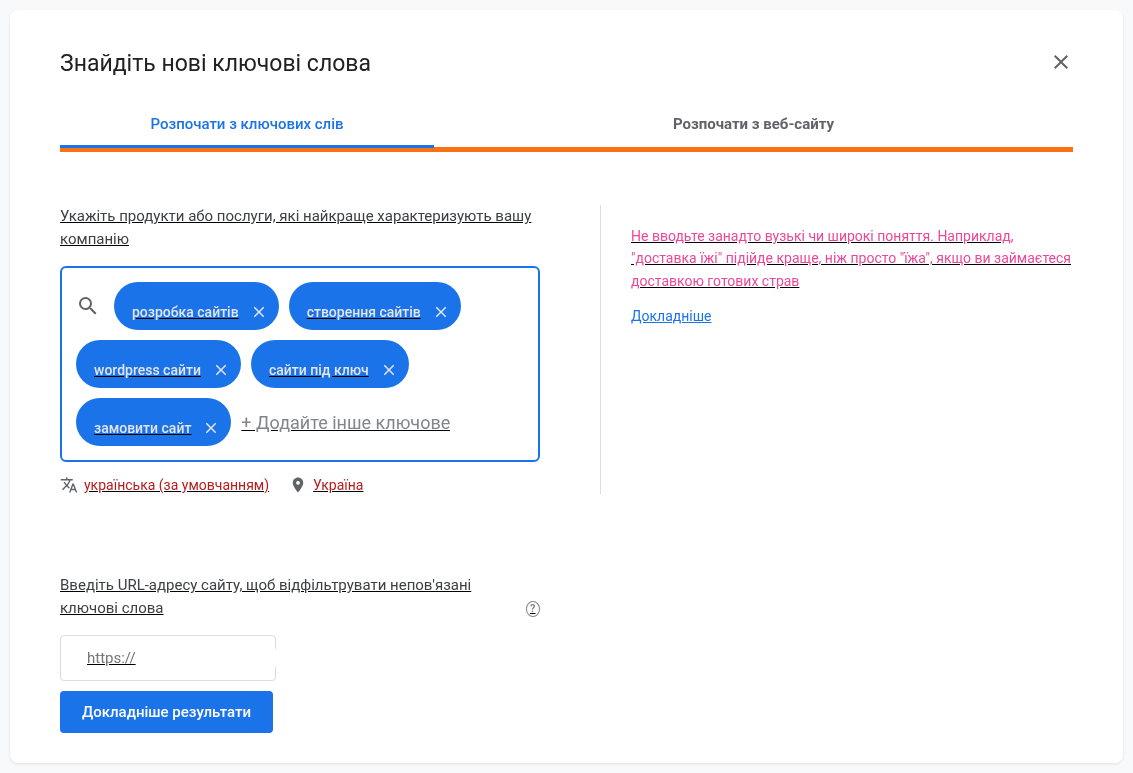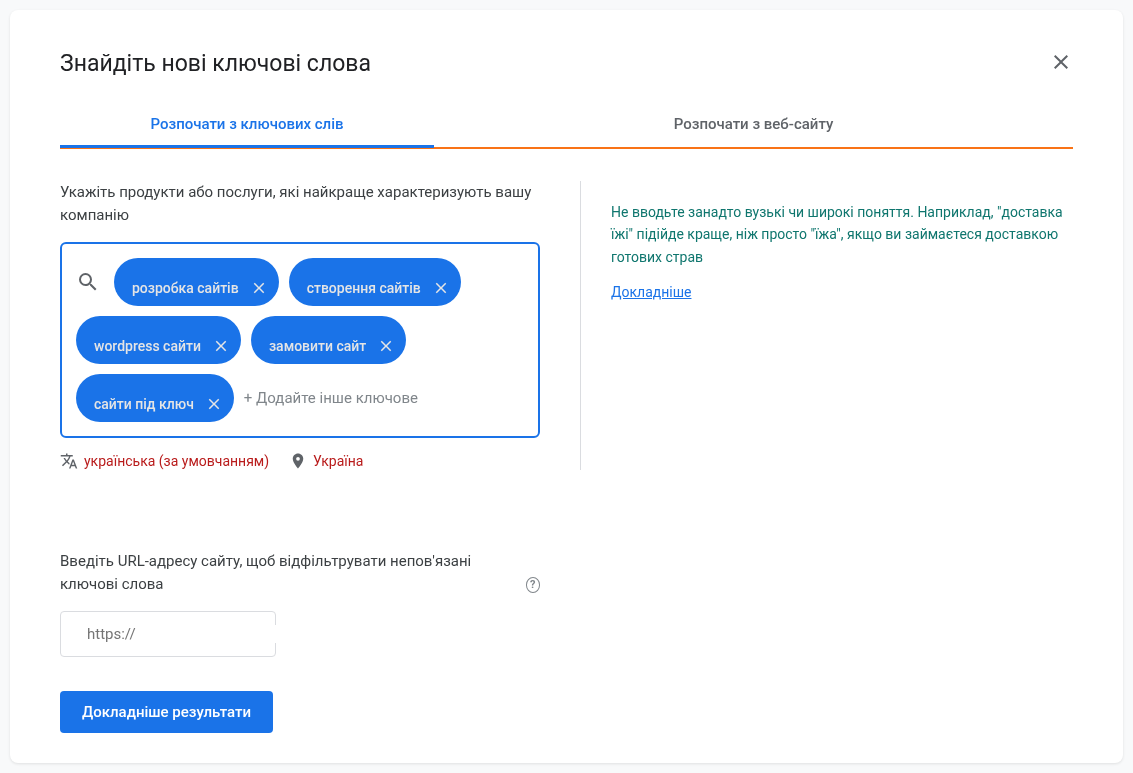--- a/index.html
+++ b/index.html
@@ -35,54 +35,56 @@
       height: 24px;
       cursor: pointer;
       color: #5f6368;
     }
     .close-btn svg {
       width: 24px;
       height: 24px;
     }
     .tabs {
       display: flex;
-      border-bottom: 2px solid #f97316;
-      margin-bottom: 32px;
+      border-bottom: 5px solid #f97316;
+      margin-bottom: 53px;
     }
     .tab {
       padding: 14px 0;
       text-align: center;
       font-size: 15px;
       font-weight: 500;
       cursor: pointer;
       position: relative;
       color: #5f6368;
     }
     .tab:first-child {
       width: 374px;
     }
     .tab:last-child {
       flex: 1;
+      font-weight: bold;
     }
     .tab.active {
       color: #1a73e8;
     }
     .tab.active::after {
       content: '';
       position: absolute;
       bottom: -1px;
       left: 0;
       right: 0;
       height: 3px;
       background: #1a73e8;
     }
     .content-row {
       display: flex;
-      gap: 40px;
+      gap: 60px;
       margin-bottom: 50px;
+      text-decoration: underline;
     }
     .left-col {
       width: 480px;
     }
     .right-col {
       flex: 1;
       border-left: 1px solid #dadce0;
       padding-left: 30px;
       padding-top: 20px;
     }
@@ -128,21 +130,21 @@
       display: flex;
       align-items: center;
       justify-content: center;
     }
     .chip-remove svg {
       width: 18px;
       height: 18px;
     }
     .add-placeholder {
       color: #80868b;
-      font-size: 15px;
+      font-size: 18px;
       padding: 8px 0;
       white-space: nowrap;
       overflow: hidden;
     }
     .settings-row {
       display: flex;
       gap: 20px;
       margin-top: 14px;
       align-items: center;
       font-size: 14px;
@@ -154,21 +156,21 @@
       gap: 6px;
       cursor: pointer;
     }
     .setting svg {
       width: 18px;
       height: 18px;
       color: #5f6368;
     }
     .help-text {
       font-size: 14px;
-      color: #0f766e;
+      color: #ec4899;
       line-height: 1.6;
     }
     .help-link {
       display: inline-block;
       margin-top: 16px;
       color: #1a73e8;
       text-decoration: underline;
       font-size: 14px;
       cursor: pointer;
     }
@@ -269,29 +271,29 @@
         </span>
         <span class="chip">
           <span>wordpress сайти</span>
           <span class="chip-remove">
               <svg viewBox="0 0 24 24" fill="currentColor">
                 <path d="M19 6.41L17.59 5 12 10.59 6.41 5 5 6.41 10.59 12 5 17.59 6.41 19 12 13.41 17.59 19 19 17.59 13.41 12z"></path>
               </svg>
             </span>
         </span>
         <span class="chip">
+          <span>сайти під ключ</span>
+          <span class="chip-remove">
+              <svg viewBox="0 0 24 24" fill="currentColor">
+                <path d="M19 6.41L17.59 5 12 10.59 6.41 5 5 6.41 10.59 12 5 17.59 6.41 19 12 13.41 17.59 19 19 17.59 13.41 12z"></path>
+              </svg>
+            </span>
+        </span>
+        <span class="chip">
           <span>замовити сайт</span>
-          <span class="chip-remove">
-              <svg viewBox="0 0 24 24" fill="currentColor">
-                <path d="M19 6.41L17.59 5 12 10.59 6.41 5 5 6.41 10.59 12 5 17.59 6.41 19 12 13.41 17.59 19 19 17.59 13.41 12z"></path>
-              </svg>
-            </span>
-        </span>
-        <span class="chip">
-          <span>сайти під ключ</span>
           <span class="chip-remove">
               <svg viewBox="0 0 24 24" fill="currentColor">
                 <path d="M19 6.41L17.59 5 12 10.59 6.41 5 5 6.41 10.59 12 5 17.59 6.41 19 12 13.41 17.59 19 19 17.59 13.41 12z"></path>
               </svg>
             </span>
         </span>
         <span class="add-placeholder">+ Додайте інше ключове</span>
       </div>
       <div class="settings-row">
         <div class="setting">

